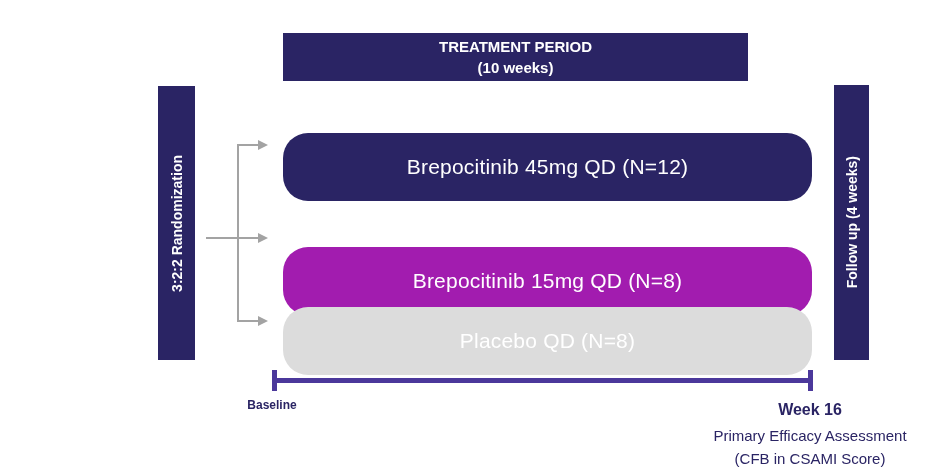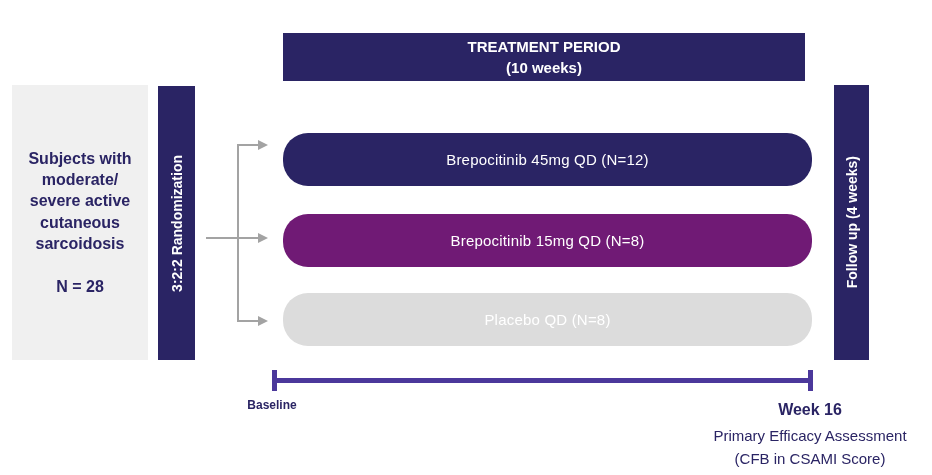--- a/index.html
+++ b/index.html
@@ -10,21 +10,21 @@
     height: 475px;
     background: #ffffff;
     font-family: "Liberation Sans", sans-serif;
     overflow: hidden;
   }
 
   
   .header-bar {
     position: absolute;
     left: 283px; top: 33px;
-    width: 522px; height: 48px;
+    width: 465px; height: 48px;
     background: #2A2464;
     color: #ffffff;
     display: flex; flex-direction: column;
     align-items: center; justify-content: center;
     text-align: center;
     font-weight: bold;
     font-size: 15px;
     line-height: 1.4;
   }
 
@@ -59,24 +59,24 @@
     transform: rotate(180deg);
     white-space: nowrap;
   }
   .rand-bar  { left: 158px; top: 86px;  width: 37px; height: 274px; }
   .fu-bar    { left: 834px; top: 85px;  width: 35px; height: 275px; }
 
   
   .pill {
     position: absolute;
     left: 283px;
-    width: 529px; height: 53px;
+    width: 529px; height: 68px;
     border-radius: 25px;
     display: flex; align-items: center; justify-content: center;
-    font-size: 15px;
+    font-size: 21px;
     color: #ffffff;
     letter-spacing: 0.2px;
   }
   .pill-1 { top: 133px; }
   .pill-2 { top: 214px; }
   .pill-3 { top: 293px; }
 
   
   .conn { position: absolute; background: #A3A3A3; }
   .feeder { left: 206px; top: 237px; width: 32px; height: 2px; }
@@ -123,45 +123,41 @@
 </head>
 <body>
 
 <div class="canvas">
 
   <div class="header-bar" style="background: rgb(42, 36, 100);">
     <div>TREATMENT PERIOD</div>
     <div>(10 weeks)</div>
   </div>
 
-  <div class="pop-box" style="background: rgb(240, 240, 240); color: rgb(42, 36, 100);">
-    <div>Subjects with moderate/ severe active cutaneous sarcoidosis</div>
-    <div class="count">N = 28</div>
-  </div>
 
   <div class="vbar rand-bar" style="background: rgb(42, 36, 100);">
     <span>3:2:2 Randomization</span>
   </div>
 
   <div class="conn feeder"></div>
   <div class="conn vline"></div>
   <div class="conn shaft shaft-1"></div>
   <div class="conn shaft shaft-2"></div>
   <div class="conn shaft shaft-3"></div>
   <div class="head head-1"></div>
   <div class="head head-2"></div>
   <div class="head head-3"></div>
 
   <div class="pill pill-1" style="background: rgb(42, 36, 100); color: rgb(255, 255, 255);">
     <span>Brepocitinib 45mg QD (N=12)</span>
   </div>
-  <div class="pill pill-2" style="background: #701a75; color: rgb(255, 255, 255);">
+  <div class="pill pill-2" style="background: #a21caf; color: rgb(255, 255, 255); margin-top: 33px;">
     <span>Brepocitinib 15mg QD (N=8)</span>
   </div>
-  <div class="pill pill-3" style="background: rgb(220, 220, 220); color: rgb(255, 255, 255);">
+  <div class="pill pill-3" style="background: rgb(220, 220, 220); color: rgb(255, 255, 255); margin-top: 14px;">
     <span>Placebo QD (N=8)</span>
   </div>
 
   <div class="vbar fu-bar" style="background: rgb(42, 36, 100);">
     <span>Follow up (4 weeks)</span>
   </div>
 
   <div class="tl-line" style="background: rgb(75, 56, 155);"></div>
   <div class="tl-cap tl-cap-left" style="background: rgb(75, 56, 155);"></div>
   <div class="tl-cap tl-cap-right" style="background: rgb(75, 56, 155);"></div>

